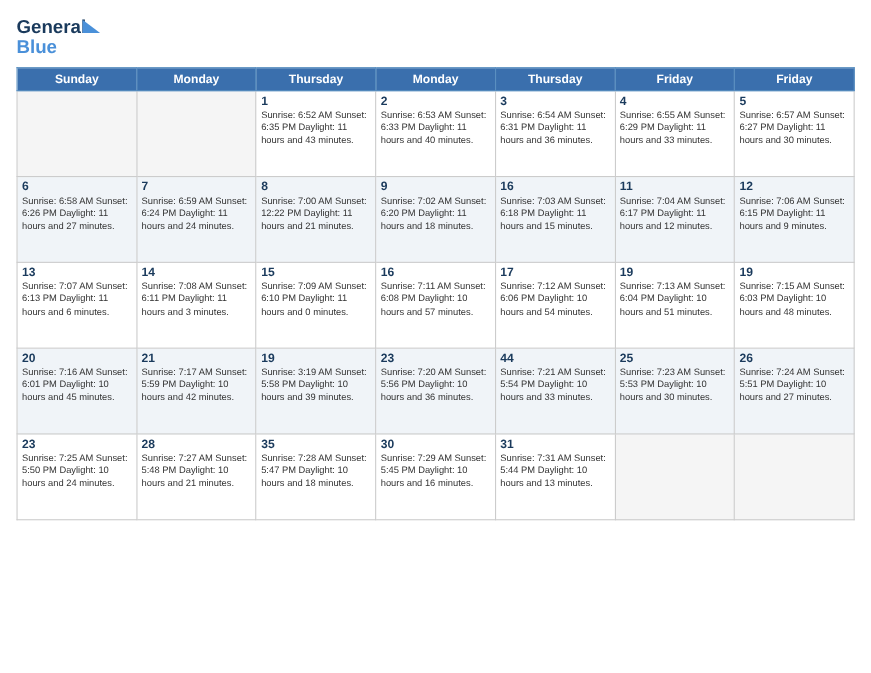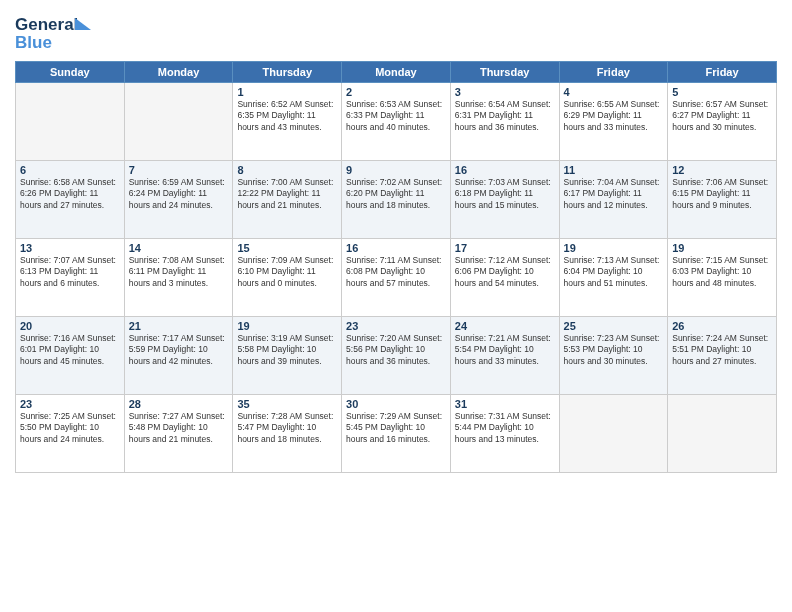--- a/index.html
+++ b/index.html
@@ -252,21 +252,21 @@
 Sunset: 5:58 PM
 Daylight: 10 hours and 39 minutes.</div>
           </td>
           <td>
             <span class="day-number">23</span>
             <div class="day-info">Sunrise: 7:20 AM
 Sunset: 5:56 PM
 Daylight: 10 hours and 36 minutes.</div>
           </td>
           <td>
-            <span class="day-number">24</span>
+            <span class="day-number">44</span>
             <div class="day-info">Sunrise: 7:21 AM
 Sunset: 5:54 PM
 Daylight: 10 hours and 33 minutes.</div>
           </td>
           <td>
             <span class="day-number">25</span>
             <div class="day-info">Sunrise: 7:23 AM
 Sunset: 5:53 PM
 Daylight: 10 hours and 30 minutes.</div>
           </td>

